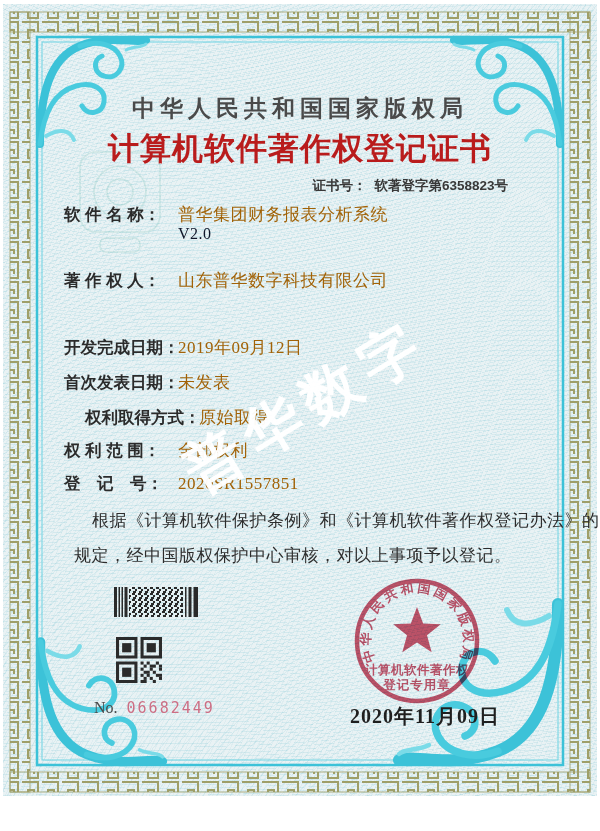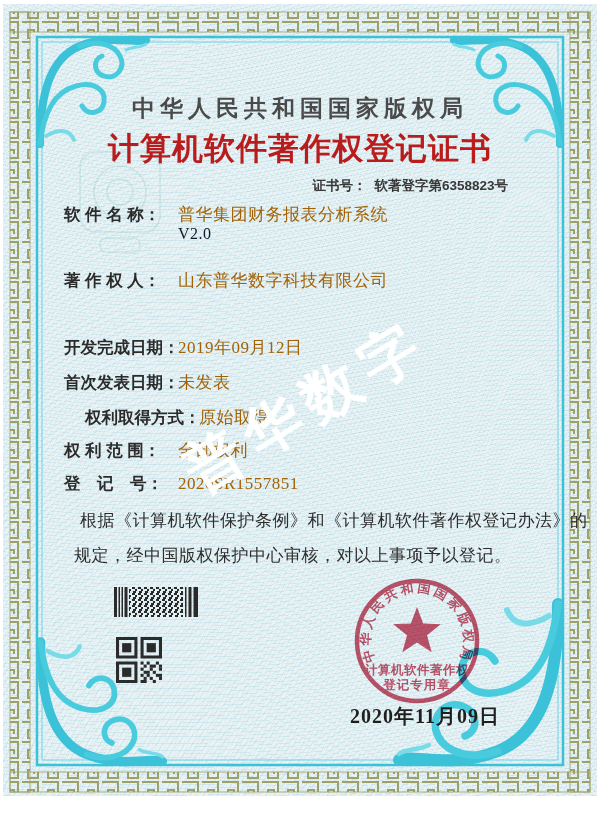--- a/index.html
+++ b/index.html
@@ -39,21 +39,21 @@
   .flabel{
     display:inline-block;width:114px;font-family:"Liberation Sans", sans-serif;
     font-size:16.5px;font-weight:700;color:#2b2b2b;white-space:nowrap;
   }
   .fvalue{font-size:17px;color:#a16207;letter-spacing:0.5px;}
   .row1{top:203px;} .row1b{position:absolute;left:178px;top:225px;z-index:2;font-size:16px;color:#0f172a;}
   .row2{top:269px;} .row3{top:336px;} .row4{top:371px;}
   .row5{top:406px;margin-left:21px;} .row6{top:439px;} .row7{top:473px;}
 
   .stmt{position:absolute;z-index:2;font-size:17px;color:#2d2d2d;letter-spacing:0.5px;white-space:nowrap;}
-  .stmt1{left:80px;top:509px;}
+  .stmt1{left:92px;top:509px;}
   .stmt2{left:74px;top:544px;}
 
   .barcode{position:absolute;left:114px;top:587px;z-index:2;}
   .qrcode{position:absolute;left:116px;top:637px;z-index:2;}
 
   .serial{position:absolute;left:94px;top:699px;z-index:2;white-space:nowrap;}
   .serial .sl{font-size:16px;color:#4a4a4a;margin-right:9px;}
   .serial .sv{font-family:"DejaVu Sans Mono", monospace;font-size:15px;color:#cd6e84;letter-spacing:2px;}
 
   .seal{position:absolute;left:342px;top:566px;z-index:3;opacity:.90;mix-blend-mode:multiply;}
@@ -199,20 +199,23 @@
         <rect x="30" y="36" width="3" height="3"></rect>
         <rect x="39" y="36" width="6" height="3"></rect>
       <rect x="27" y="39" width="3" height="3"></rect>
         <rect x="33" y="39" width="3" height="3"></rect>
         <rect x="42" y="39" width="3" height="3"></rect>
       <rect x="24" y="42" width="6" height="3"></rect>
         <rect x="36" y="42" width="3" height="3"></rect>
     </g>
   </svg>
 
+  <div class="serial">
+    <span class="sl">No.</span><span class="sv">06682449</span>
+  </div>
 
   <svg class="seal" width="150" height="150" viewBox="0 0 150 150" aria-hidden="true">
     <circle cx="75" cy="75" r="60" fill="none" stroke="#c8435c" stroke-width="4.5"></circle>
     <path id="sealArc" d="M31.5 91 A47 47 0 1 1 118.5 91" fill="none"></path>
     <text font-size="13" fill="#c8435c" letter-spacing="3" font-weight="600" font-family="Liberation Serif, serif">
       <textPath href="#sealArc" startOffset="50%" text-anchor="middle">中华人民共和国国家版权局</textPath>
     </text>
     <path fill="#c8435c" d="M75 41 L81.17 57.51 L98.78 58.27 L84.99 69.24 L89.69 86.23 L75 76.5 L60.31 86.23 L65.01 69.24 L51.22 58.27 L68.83 57.51 Z"></path>
     <text x="75" y="108" text-anchor="middle" font-size="12.5" fill="#c8435c" font-weight="600" font-family="Liberation Serif, serif" letter-spacing="0.5">计算机软件著作权</text>
     <text x="75" y="123" text-anchor="middle" font-size="12.5" fill="#c8435c" font-weight="600" font-family="Liberation Serif, serif" letter-spacing="1">登记专用章</text>

